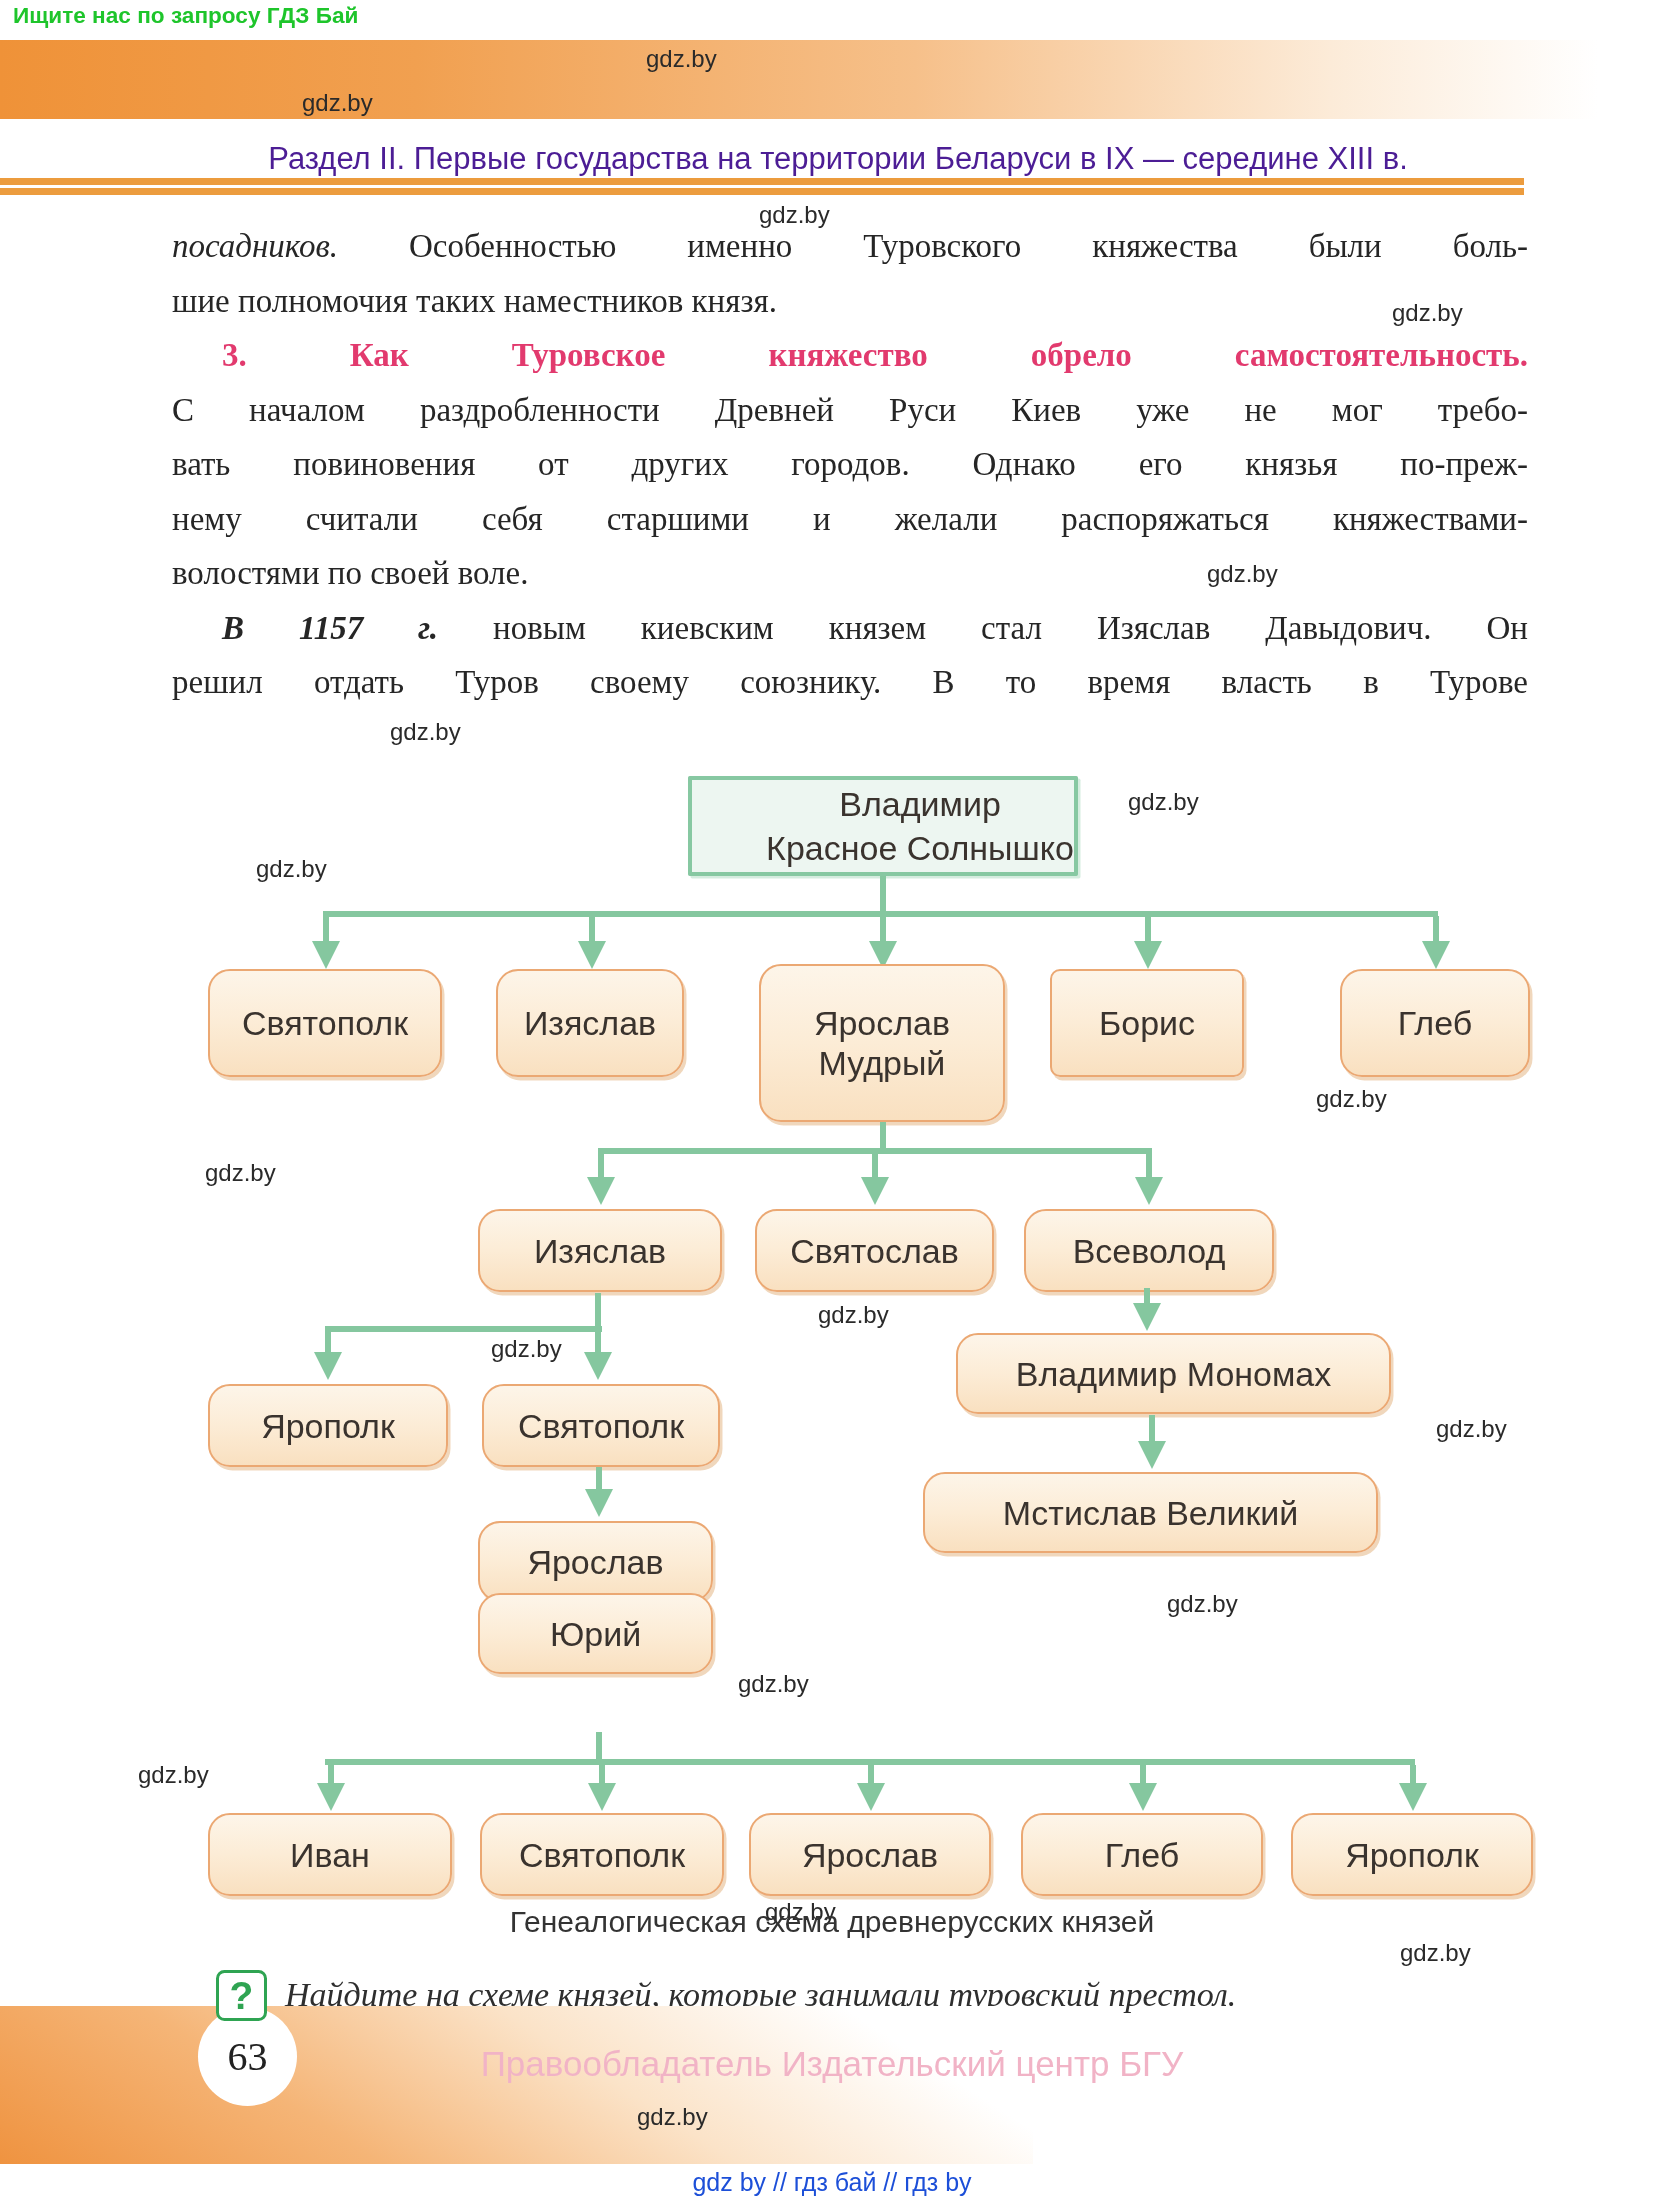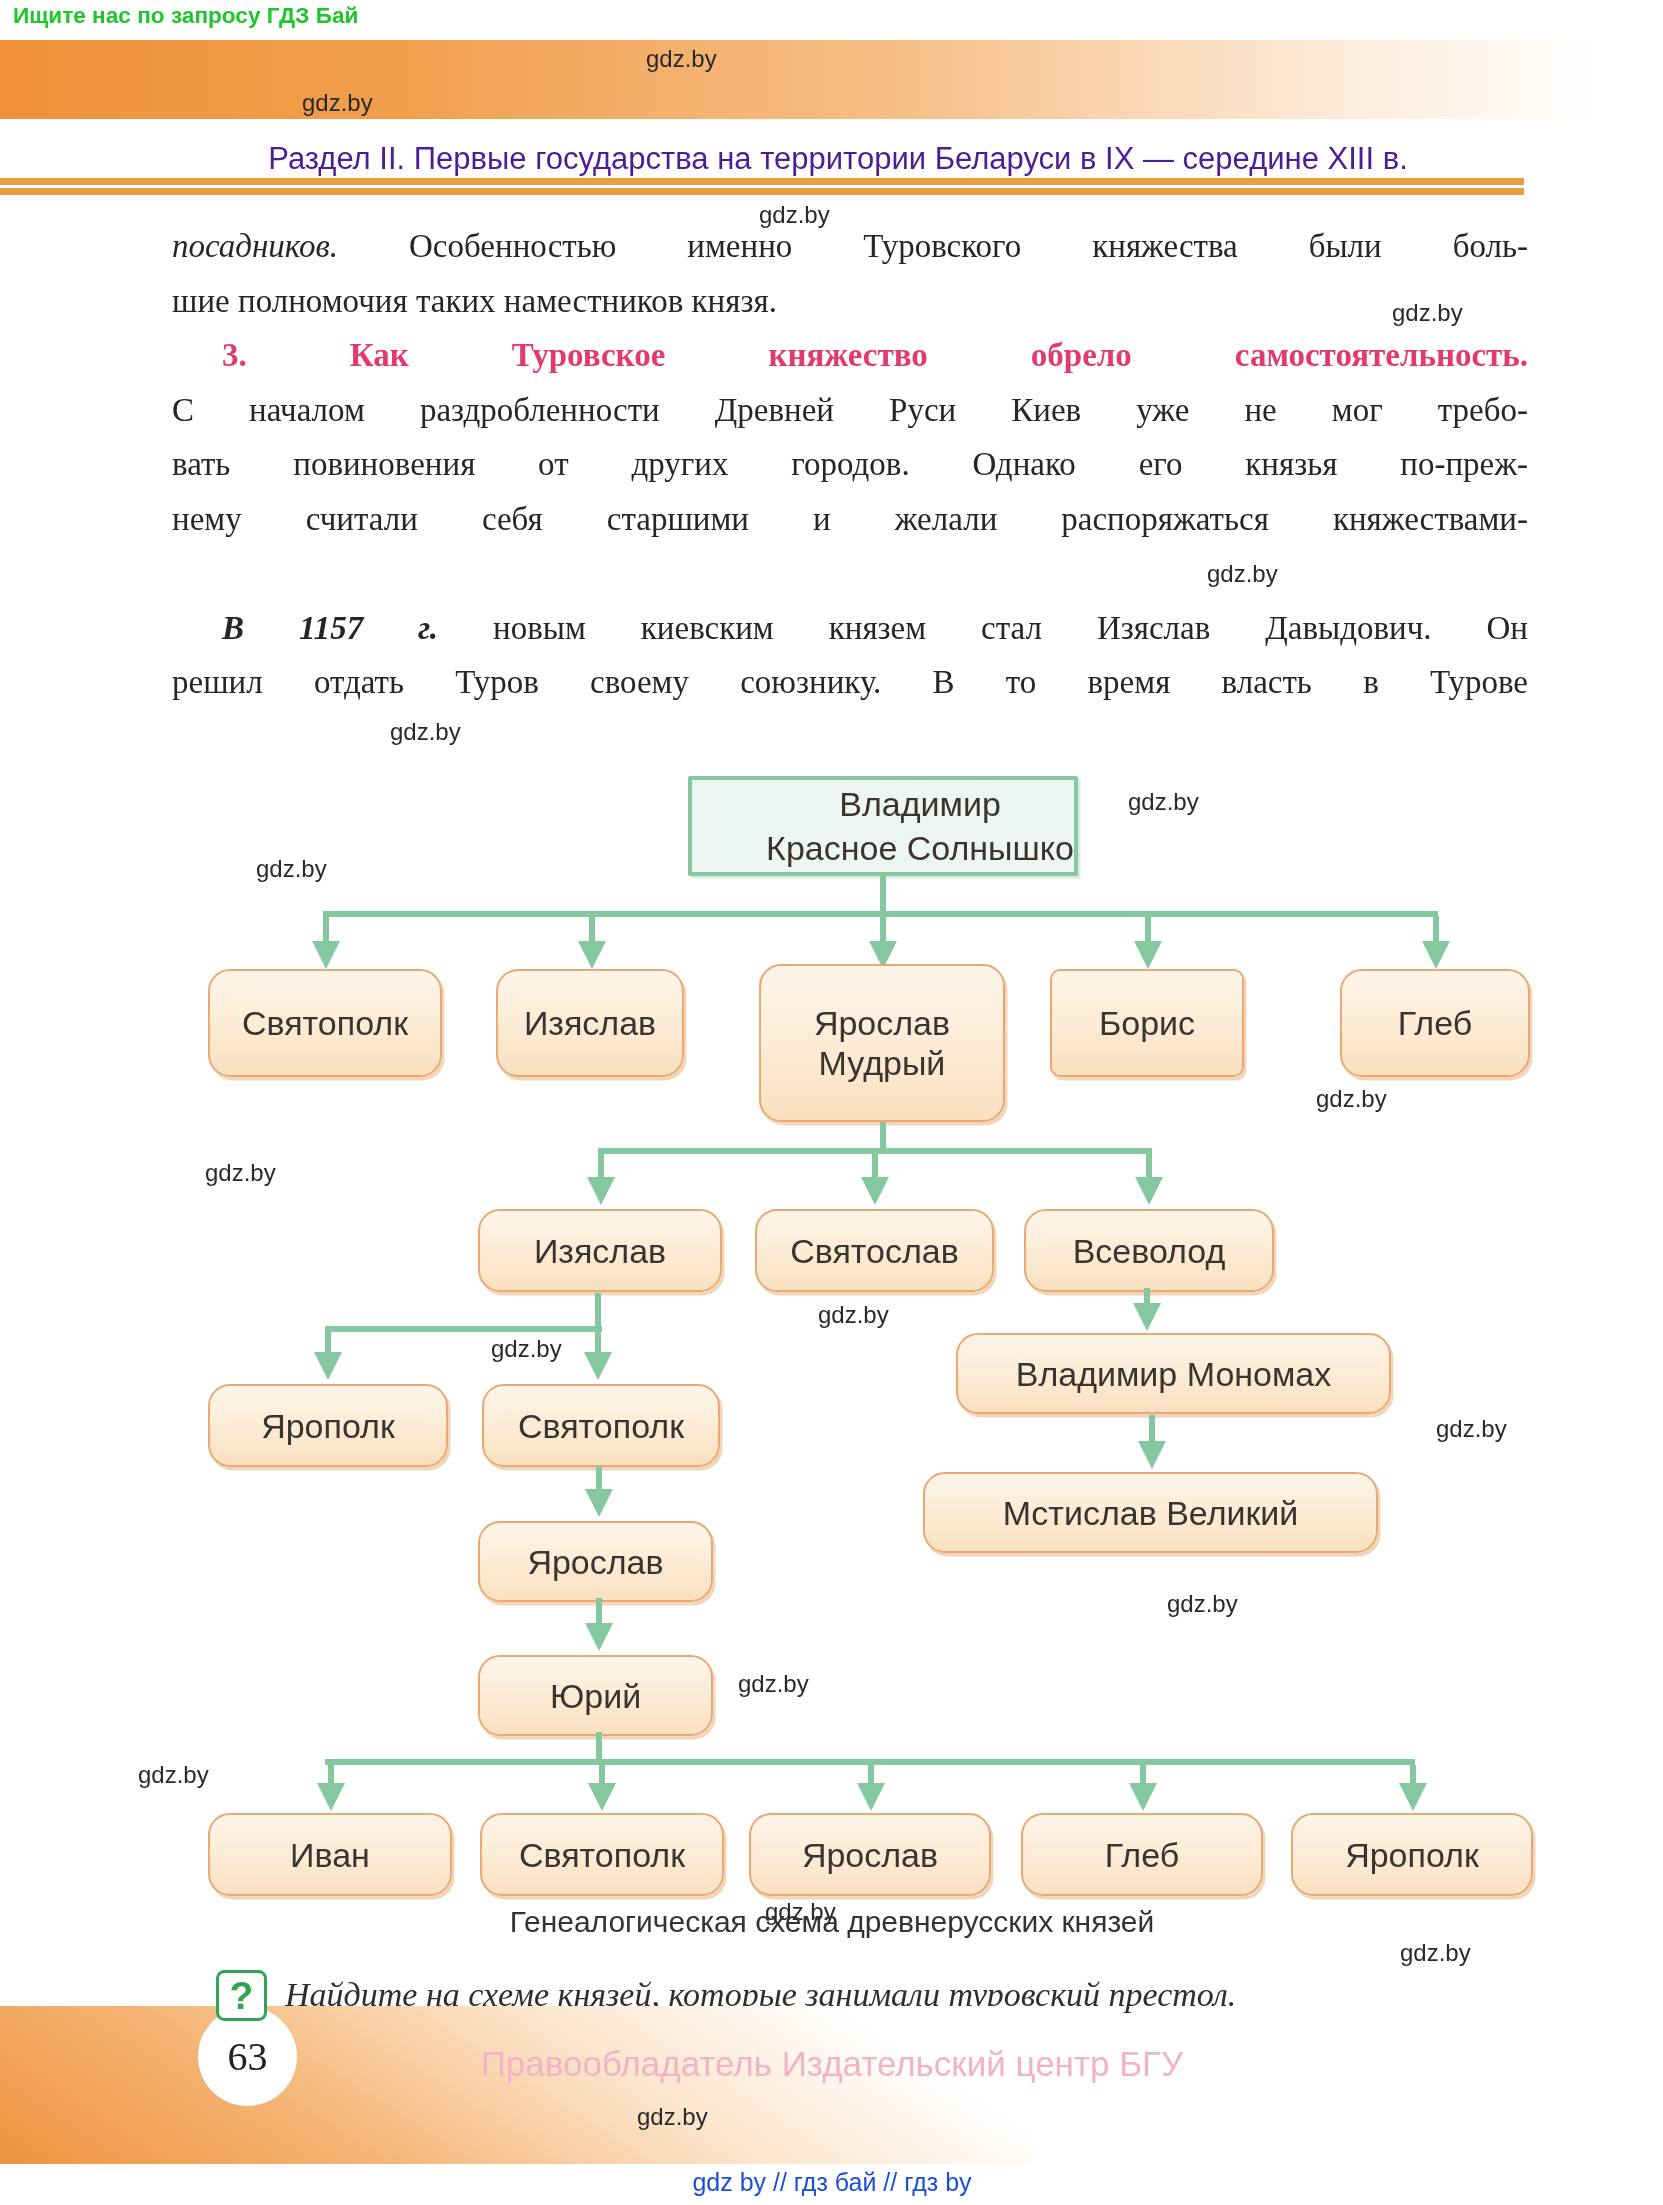--- a/index.html
+++ b/index.html
@@ -71,20 +71,21 @@
   <div class="hline" style="top:188px;width:1524px;"></div>
   <div class="wm" style="left:759px;top:201px;">gdz.by</div>
 
   <div class="bodyline just" style="top:228px;"><span class="it">посадников.</span><span> Особенностью именно Туровского княжества были боль-</span></div>
   <div class="bodyline" style="top:283px;">шие полномочия таких наместников князя.</div>
   <div class="wm" style="left:1392px;top:299px;">gdz.by</div>
   <div class="bodyline just heading" style="top:337px;">3. Как Туровское княжество обрело самостоятельность.</div>
   <div class="bodyline just" style="top:392px;">С началом раздробленности Древней Руси Киев уже не мог требо-</div>
   <div class="bodyline just" style="top:446px;">вать повиновения от других городов. Однако его князья по-преж-</div>
   <div class="bodyline just" style="top:501px;">нему считали себя старшими и желали распоряжаться княжествами-</div>
+  <div class="bodyline" style="top:555px;">волостями по своей воле.</div>
   <div class="wm" style="left:1207px;top:560px;">gdz.by</div>
   <div class="bodyline just ind" style="top:610px;"><span class="bi">В 1157 г.</span><span> новым киевским князем стал Изяслав Давыдович. Он</span></div>
   <div class="bodyline just" style="top:664px;">решил отдать Туров своему союзнику. В то время власть в Турове</div>
 
   <div class="wm" style="left:390px;top:718px;">gdz.by</div>
   <div class="wm" style="left:1128px;top:788px;">gdz.by</div>
   <div class="wm" style="left:256px;top:855px;">gdz.by</div>
 
   <div class="rootbox" style="left:688px;top:776px;width:382px;height:92px;">
     <div><span>Владимир</span><br><span>Красное Солнышко</span></div>
@@ -147,21 +148,21 @@
   <div class="ah" style="left:1138px;top:1441px;"></div>
   <div class="obox" style="left:923px;top:1472px;width:451px;height:77px;">Мстислав Великий</div>
   <div class="wm" style="left:1167px;top:1590px;">gdz.by</div>
 
   <div class="v" style="left:596px;top:1467px;height:23.5px;"></div>
   <div class="ah" style="left:585px;top:1489px;"></div>
   <div class="obox" style="left:478px;top:1521px;width:231px;height:77px;">Ярослав</div>
 
   <div class="v" style="left:596px;top:1598px;height:27px;"></div>
   <div class="ah" style="left:585px;top:1623px;"></div>
-  <div class="obox" style="left:478px;top:1655px;width:231px;height:77px;text-align:center;">Юрий</div>
+  <div class="obox" style="left:478px;top:1593px;width:231px;height:77px;text-align:center;">Юрий</div>
   <div class="wm" style="left:738px;top:1670px;">gdz.by</div>
 
   <div class="v" style="left:596px;top:1732px;height:30px;"></div>
   <div class="h" style="left:325px;top:1759px;width:1090px;"></div>
   <div class="v" style="left:328px;top:1765px;height:19px;"></div>
   <div class="v" style="left:599px;top:1765px;height:19px;"></div>
   <div class="v" style="left:868px;top:1765px;height:19px;"></div>
   <div class="v" style="left:1140px;top:1765px;height:19px;"></div>
   <div class="v" style="left:1410px;top:1765px;height:19px;"></div>
   <div class="ah" style="left:317px;top:1783px;"></div>

